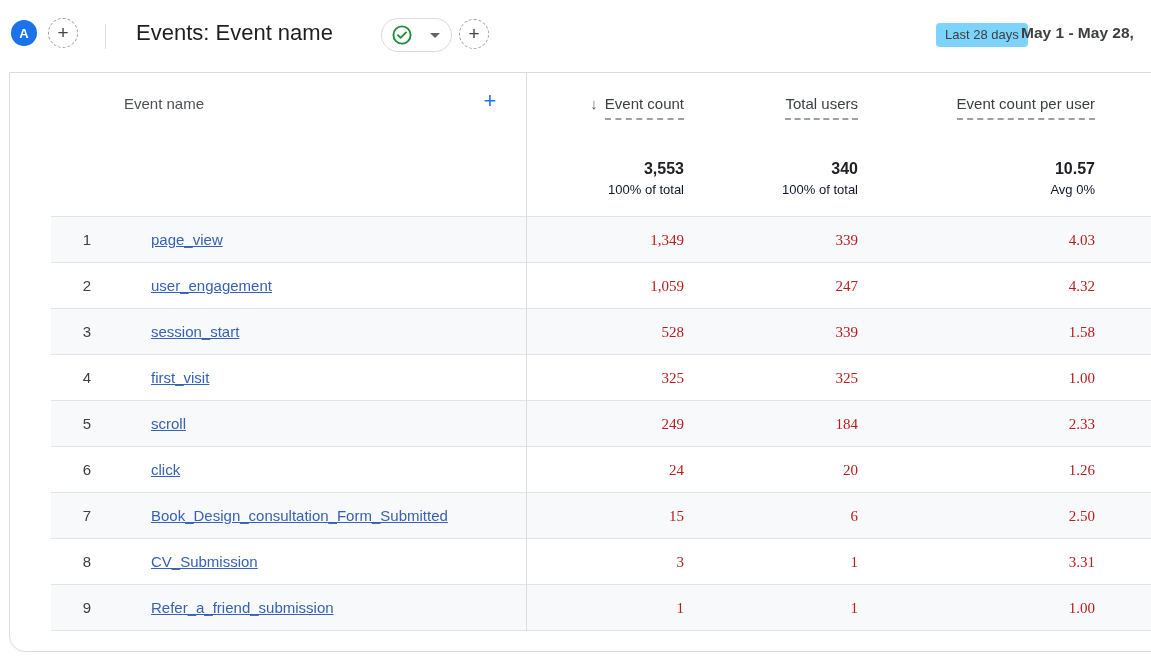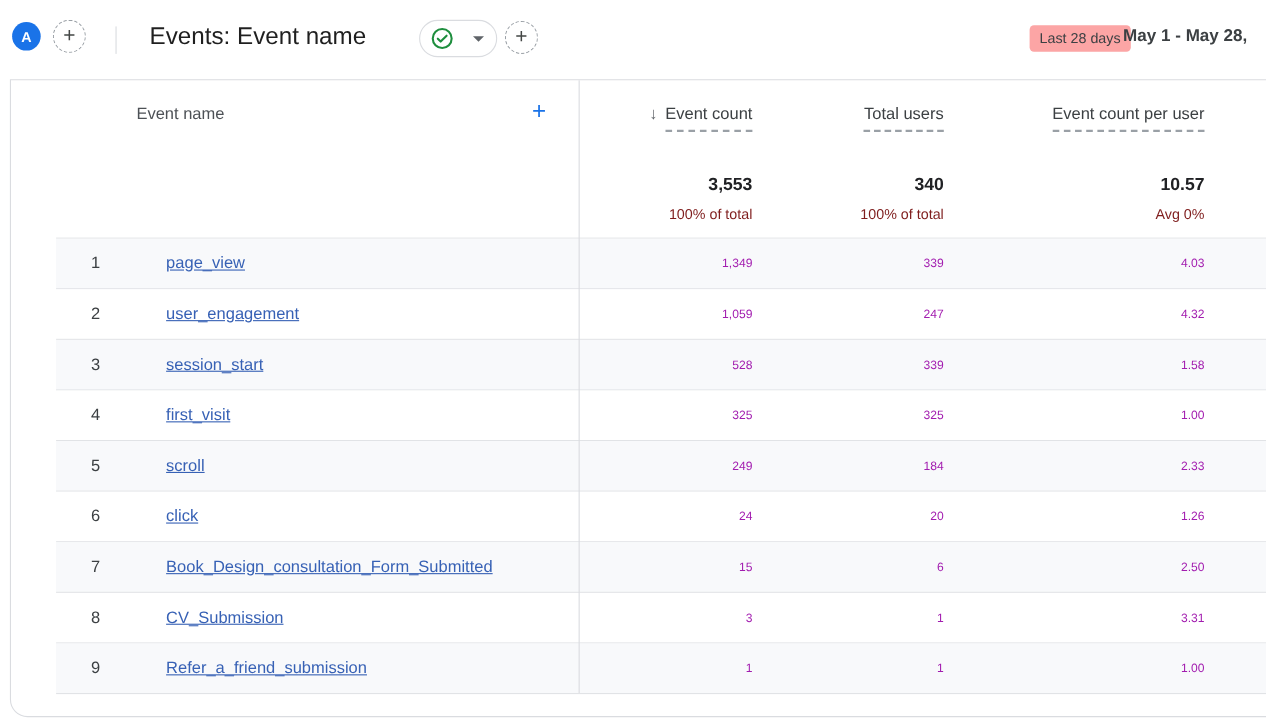--- a/index.html
+++ b/index.html
@@ -17,52 +17,52 @@
   .btn-compare { left:48px; top:18px; }
   .btn-addchip { left:459px; top:19px; }
   .bar-divider { position:absolute; left:105px; top:24px; width:1px; height:25px; background:#dadce0; }
   .page-title { position:absolute; left:136px; top:20px; font-size:22px; color:#1f1f1f; }
   .scope-pill { position:absolute; left:381px; top:18px; width:71px; height:34px;
             border:1px solid #dadce0; border-radius:17px; background:#fff;
             display:flex; align-items:center; justify-content:space-between; padding:0 11px 0 9px; cursor:pointer; }
   .caret-down { width:0; height:0; border-left:5px solid transparent; border-right:5px solid transparent;
             border-top:5px solid #5f6368; }
   .date-chip { position:absolute; left:936px; top:23px; height:24px; line-height:24px; padding:0 9px;
-            background:#fca5a5; border-radius:4px; font-size:13px; color:#3c4043; }
+            background:#7dd3fc; border-radius:4px; font-size:13px; color:#3c4043; }
   .date-range { position:absolute; left:1021px; top:24px; font-size:15.5px; font-weight:bold;
             color:#3c4043; white-space:nowrap; }
 
   
   .card { position:absolute; left:9px; top:72px; width:1160px; height:580px;
           border:1px solid #dadce0; border-radius:0 0 0 16px; background:#fff; }
   .dim-metric-divider { position:absolute; left:516px; top:0; width:1px; height:557px; background:#dadce0; z-index:3; }
 
   .dim-header { position:absolute; left:114px; top:22px; font-size:15px; color:#4d5156; }
   .add-col { position:absolute; left:466px; top:14px; font-size:22px; color:#1a73e8;
              width:28px; height:28px; text-align:center; line-height:28px; cursor:pointer; }
 
   .metric-cols { position:absolute; left:516px; top:22px; display:flex; }
   .mc1 { width:158px; } .mc2 { width:174px; } .mc3 { width:237px; }
   .metric-col { text-align:right; }
   .m-label-wrap { font-size:15px; color:#3c4043; white-space:nowrap; }
   .sort-arrow { color:#5f6368; font-size:15px; margin-right:7px; display:inline-block; }
   .m-label { display:inline-block; padding-bottom:6px; border-bottom:2px dashed #9aa0a6; cursor:pointer; }
   .m-total { margin-top:40px; font-size:16px; font-weight:bold; color:#202124; }
-  .m-sub   { margin-top:9px; font-size:13px; color:#7f1d1d; }
+  .m-sub   { margin-top:4px; font-size:13px; color:#0f172a; }
 
   
   .rows { position:absolute; left:41px; top:143px; right:0; border-top:1px solid #e1e3e6; }
   .row { position:relative; height:46px; border-bottom:1px solid #e1e3e6; background:#fff; }
   .row.shaded { background:#f8f9fb; }
   .row .num  { position:absolute; left:0; top:0; width:40px; height:46px; line-height:46px;
                text-align:right; font-size:15px; color:#3c4043; }
   .row .name { position:absolute; left:73px; top:0; height:46px; line-height:46px; font-size:15px;margin-left:27px; }
   .row .name a { color:#3761b5; text-decoration:underline; cursor:pointer; }
   .row .metrics { position:absolute; left:475px; top:0; height:46px; display:flex; align-items:center; }
-  .row .metrics div { font-size:11px; color:#a21caf; text-align:right; }
+  .row .metrics div { font-size:15px; color:#b91c1c; text-align:right;font-family:Liberation Serif, serif; }
   .c1 { width:158px; } .c2 { width:174px;padding-left:24px; } .c3 { width:237px; }
 </style>
 </head>
 <body>
 
 <div class="appbar">
   <div class="avatar">A</div>
   <div class="dashed-btn btn-compare">+</div>
   <div class="bar-divider"></div>
   <div class="page-title">Events: Event name</div>

